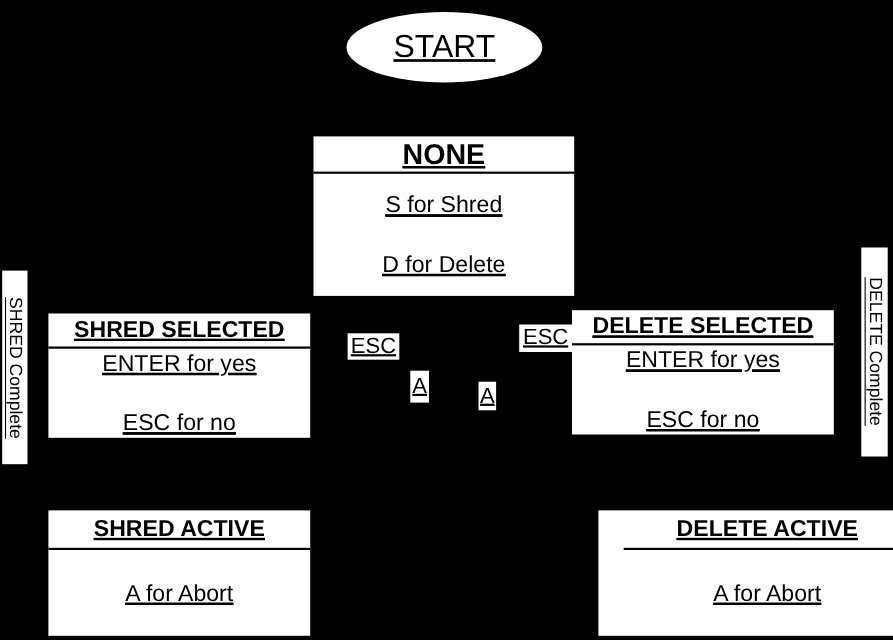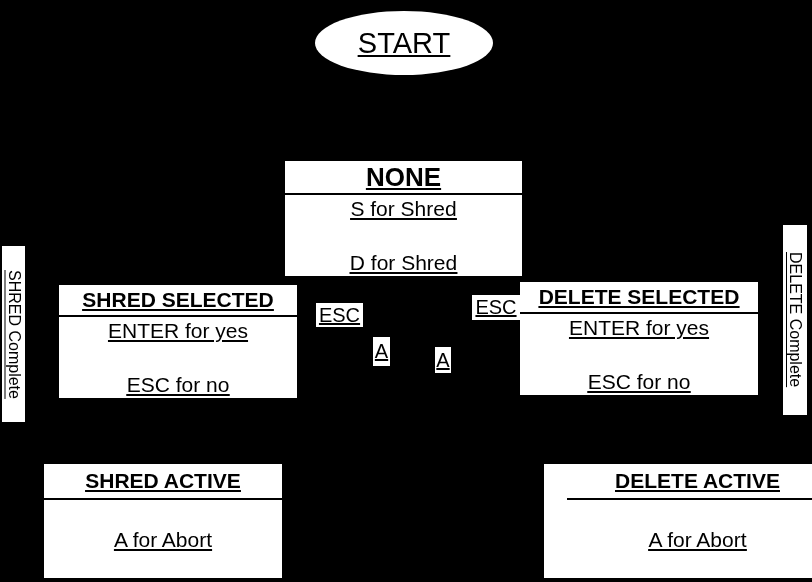--- a/index.html
+++ b/index.html
@@ -48,24 +48,24 @@
   }
   .state-body {
     flex: 1;
     display: flex; flex-direction: column;
     align-items: center; justify-content: center;
     font-size: 21px;
     line-height: 27px;
     gap: 27px;
   }
 
-  .none-box            { left: 285px; top: 124px; width: 237px; height: 115px; margin-top: 37px; }
+  .none-box            { left: 285px; top: 124px; width: 237px; height: 145px; }
   .none-box .state-title { height: 34px; font-size: 26px; }
 
-  .shred-selected-box  { left: 59px;  top: 285px; width: 238px; height: 113px; }
+  .shred-selected-box  { left: 44px;  top: 285px; width: 238px; height: 113px; }
   .delete-selected-box { left: 520px; top: 282px; width: 238px; height: 113px; }
   .shred-selected-box .state-title,
   .delete-selected-box .state-title { height: 35px; font-size: 21px; }
 
   .shred-active-box    { left: 44px;  top: 464px; width: 238px; height: 114px; }
   .delete-active-box   { left: 544px; top: 464px; width: 284px; height: 114px; padding-left: 23px; }
   .shred-active-box .state-title,
   .delete-active-box .state-title { height: 36px; font-size: 21px; }
 
   
@@ -101,21 +101,21 @@
 <div class="canvas">
 
   <div class="start-node">
     <span>START</span>
   </div>
 
   <div class="state none-box">
     <div class="state-title">NONE</div>
     <div class="state-body">
       <div class="state-line">S for Shred</div>
-      <div class="state-line">D for Shred</div>
+      <div class="state-line">D for Delete</div>
     </div>
   </div>
 
   <div class="state shred-selected-box">
     <div class="state-title">SHRED SELECTED</div>
     <div class="state-body">
       <div class="state-line">ENTER for yes</div>
       <div class="state-line">ESC for no</div>
     </div>
   </div>

